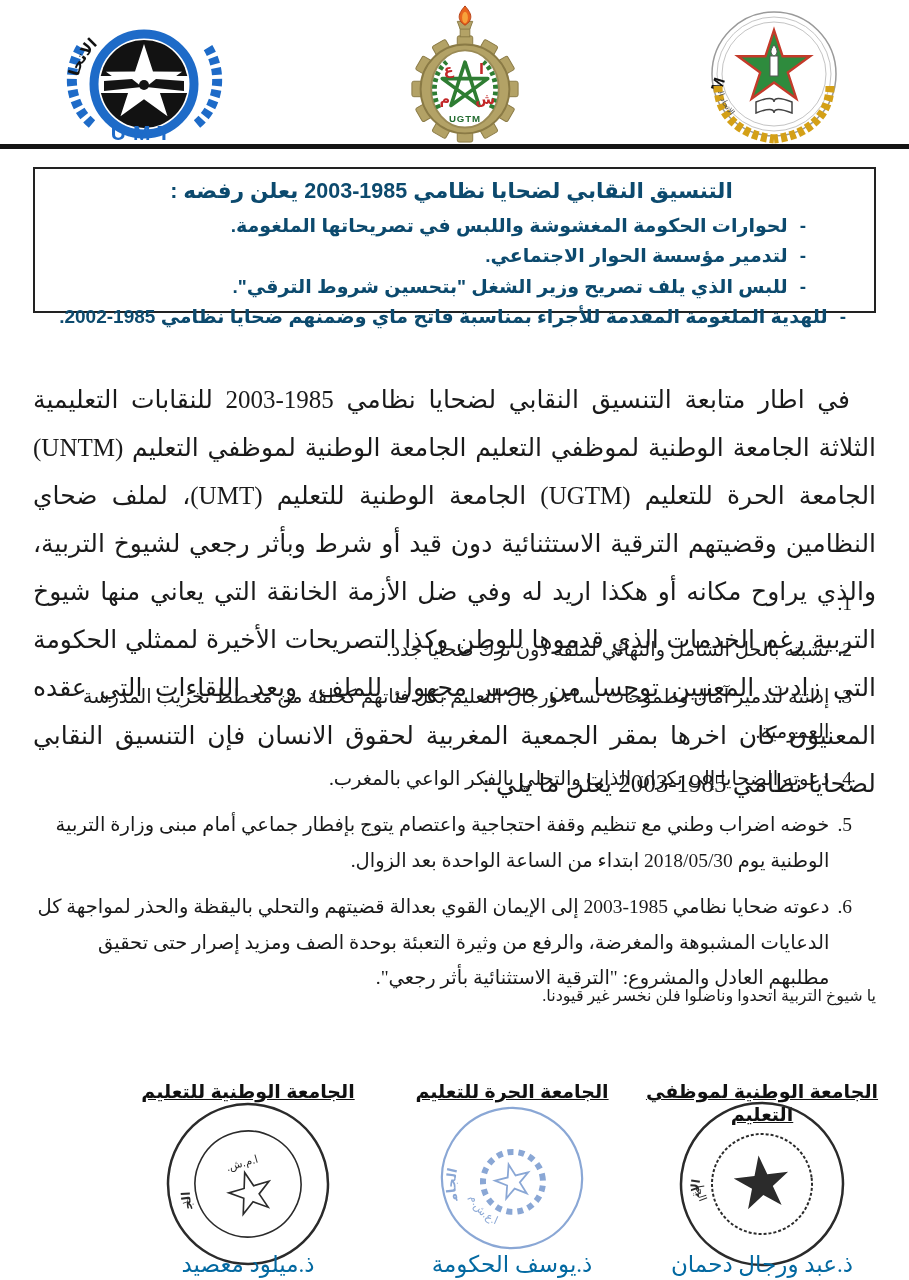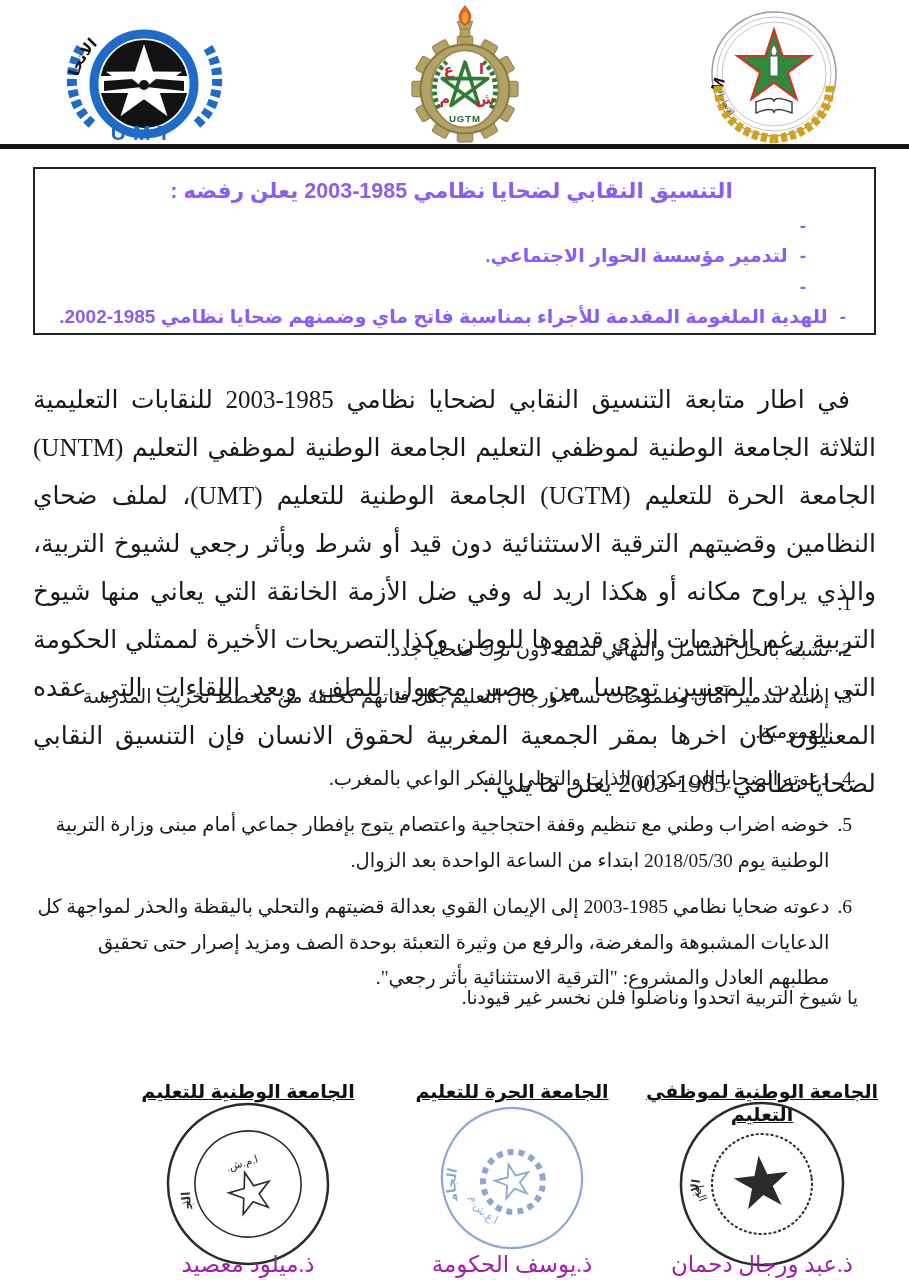--- a/index.html
+++ b/index.html
@@ -10,53 +10,53 @@
   }
   
   .logos{position:absolute;top:4px;left:0;width:909px;height:140px;}
   .logo{position:absolute;top:0;}
   .logo-umt{left:52px;width:185px;height:140px;}
   .logo-ugtm{left:390px;width:150px;height:140px;}
   .logo-untm{left:688px;width:172px;height:140px;}
   .divider{position:absolute;top:144px;left:0;width:909px;height:5px;background:#141414;}
   
   .notice{
-    position:absolute;left:33px;top:167px;width:843px;height:168px;
+    position:absolute;left:33px;top:167px;width:843px;height:146px;
     border:2px solid #222;box-sizing:border-box;padding:9px 16px 6px 10px;
-    color:#8b5cf6;font-family:"Liberation Sans","DejaVu Sans",sans-serif;font-weight:bold;
+    color:#0c4a6e;font-family:"Liberation Sans","DejaVu Sans",sans-serif;font-weight:bold;
   }
   .notice-title{text-align:center;font-size:21.5px;margin-bottom:7px;}
   .notice-bullets{font-size:19px;line-height:1.6;padding-right:52px;}
   .bullet{display:flex;gap:12px;}
   .bullet-dash{flex:0 0 auto;}
   .bullet.flush{margin-right:-40px;}
   
   .intro{
     position:absolute;left:33px;top:351px;width:843px;
     font-size:25px;line-height:1.92;text-align:justify;text-indent:26px;
   }
   .list{position:absolute;left:33px;top:586px;width:843px;font-size:19.5px;line-height:1.82;}
   .list-item{display:flex;gap:8px;margin-bottom:11px;padding-right:24px;}
   .list-num{flex:0 0 auto;}
-  .closing-1{position:absolute;left:15px;top:986px;width:843px;font-size:19px;}
+  .closing-1{position:absolute;left:33px;top:986px;width:843px;font-size:16px;}
   .closing-2{position:absolute;left:33px;top:1036px;width:843px;font-size:19.5px;padding-right:14px;box-sizing:border-box;}
   
   .col{position:absolute;top:1080px;width:280px;height:200px;text-align:center;}
   .col-left{left:108px;}
   .col-center{left:372px;}
   .col-right{left:622px;}
   .org{
     font-family:"Liberation Sans","DejaVu Sans",sans-serif;font-weight:bold;
     font-size:19px;text-decoration:underline;color:#111;
   }
   .stamp-wrap{position:absolute;left:50%;top:18px;transform:translateX(-50%);}
   .stamp-left{transform:translateX(-50%) rotate(-16deg);}
   .stamp-center{transform:translateX(-50%) rotate(-14deg);opacity:.88;}
   .stamp-right{transform:translateX(-50%) rotate(-7deg);}
-  .sig-name{position:absolute;bottom:2px;left:0;width:100%;font-size:23px;color:#a21caf;}
+  .sig-name{position:absolute;bottom:2px;left:0;width:100%;font-size:23px;color:#0369a1;}
   svg text{font-family:"Liberation Sans","DejaVu Sans",sans-serif;}
 </style>
 </head>
 <body>
 
 <div class="page">
 
   <div class="logos">
 
     <svg class="logo logo-umt" viewBox="0 0 185 140">
@@ -136,27 +136,29 @@
     </svg>
   </div>
 
   <div class="divider"></div>
 
   <div class="notice">
     <div class="notice-title">التنسيق النقابي لضحايا نظامي 1985-2003 يعلن رفضه :</div>
     <div class="notice-bullets">
       <div class="bullet">
         <span class="bullet-dash">-</span>
+        <span>لحوارات الحكومة المغشوشة واللبس في تصريحاتها الملغومة.</span>
       </div>
       <div class="bullet">
         <span class="bullet-dash">-</span>
         <span>لتدمير مؤسسة الحوار الاجتماعي.</span>
       </div>
       <div class="bullet">
         <span class="bullet-dash">-</span>
+        <span>للبس الذي يلف تصريح وزير الشغل "بتحسين شروط الترقي".</span>
       </div>
       <div class="bullet flush">
         <span class="bullet-dash">-</span>
         <span>للهدية الملغومة المقدمة للأجراء بمناسبة فاتح ماي وضمنهم ضحايا نظامي 1985-2002.</span>
       </div>
     </div>
   </div>
 
   <p class="intro">في اطار متابعة التنسيق النقابي لضحايا نظامي 1985-2003 للنقابات التعليمية الثلاثة الجامعة الوطنية لموظفي التعليم الجامعة الوطنية لموظفي التعليم (UNTM) الجامعة الحرة للتعليم (UGTM) الجامعة الوطنية للتعليم (UMT)، لملف ضحاي النظامين وقضيتهم الترقية الاستثنائية دون قيد أو شرط وبأثر رجعي لشيوخ التربية، والذي يراوح مكانه أو هكذا اريد له وفي ضل الأزمة الخانقة التي يعاني منها شيوخ التربية رغم الخدمات الذي قدموها للوطن وكذا التصريحات الأخيرة لممثلي الحكومة التي زادت المعنيين توجسا من مصير مجهول للملف، وبعد اللقاءات التي عقده المعنيون كان اخرها بمقر الجمعية المغربية لحقوق الانسان فإن التنسيق النقابي لضحايا نظامي 1985-2003 يعلن ما يلي :</p>
 

